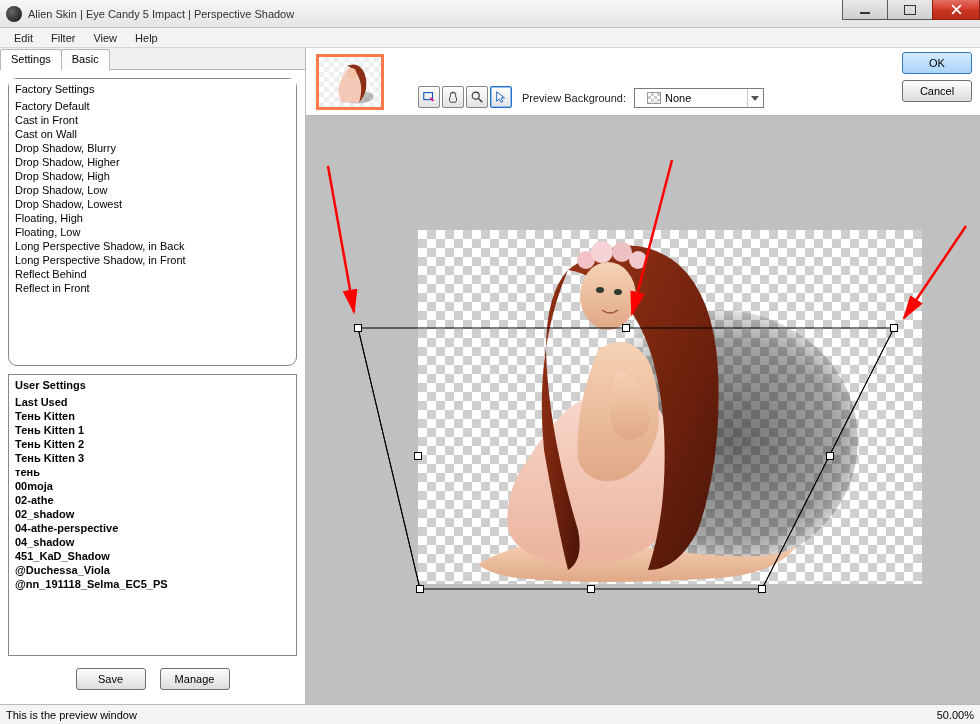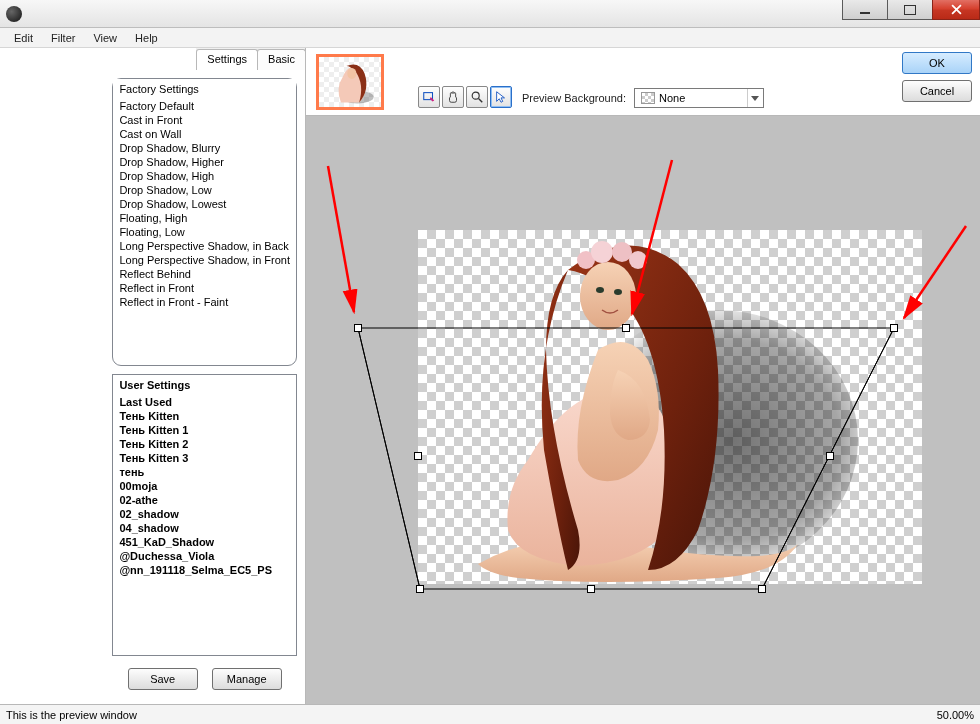--- a/index.html
+++ b/index.html
@@ -38,21 +38,21 @@
   
   .menubar {
     height: 20px; display: flex; align-items: center; gap: 2px;
     padding: 0 6px; background: #f3f3f3; border-bottom: 1px solid #d6d6d6;
   }
   .menubar .menu-item { padding: 2px 8px; color: #222; cursor: default; text-align: center; }
 
   
   .main { display: flex; height: calc(100% - 28px - 20px - 20px); }
 
-  .left-panel { width: 306px; background: #fff; border-right: 1px solid #b8b8b8; display: flex; flex-direction: column; align-items: flex-end; }
+  .left-panel { width: 306px; background: #fff; border-right: 1px solid #b8b8b8; display: flex; flex-direction: column; }
   .tabs-bar { height: 22px; display: flex; border-bottom: 1px solid #b8b8b8; background: #f0f0f0; }
   .tab {
     padding: 3px 10px 0; border: 1px solid #b8b8b8; border-bottom: none;
     background: #fcfcfc; margin-right: -1px; border-radius: 3px 3px 0 0;
     position: relative; top: 1px; cursor: default;
   }
   .tab.active { background: #fff; z-index: 1; }
 
   .panel-body { flex: 1; padding: 8px; overflow: hidden; display: flex; flex-direction: column; gap: 8px; }
 
@@ -100,21 +100,21 @@
     background: linear-gradient(to bottom,#fefefe,#e2e2e2);
     display: inline-flex; align-items: center; justify-content: center;
   }
   .tool-btn.active { border-color: #2a6fc9; box-shadow: inset 0 0 0 1px #8fbef3; }
   .tool-btn svg { width: 14px; height: 14px; }
 
   .preview-bg-row { display: flex; align-items: center; gap: 8px; margin-top: 34px; }
   .preview-bg-row label { color: #222; }
   .combo {
     width: 130px; height: 20px; border: 1px solid #7a7a7a; background: #fff;
-    display: flex; align-items: center; padding: 0 6px; position: relative;
+    display: flex; align-items: center; padding: 0 12px; position: relative;
   }
   .combo .swatch {
     width: 14px; height: 12px; background: #fff; border: 1px solid #999;
     margin-right: 4px;
     background-image: linear-gradient(45deg,#ccc 25%,transparent 25%,transparent 75%,#ccc 75%),
                       linear-gradient(45deg,#ccc 25%,transparent 25%,transparent 75%,#ccc 75%);
     background-size: 6px 6px; background-position:0 0,3px 3px;
   }
   .combo .caret {
     position: absolute; right: 0; top: 0; bottom: 0; width: 16px;
@@ -157,20 +157,21 @@
   ::-webkit-scrollbar-thumb { background: #cdcdcd; border: 1px solid #aaa; }
   ::-webkit-scrollbar-button {
     height: 16px; background: #e8e8e8; border: 1px solid #aaa;
   }
 </style>
 </head>
 <body>
 
 <div class="titlebar">
   <div class="appicon"></div>
+  <div class="title">Alien Skin | Eye Candy 5 Impact | Perspective Shadow</div>
   <div class="win-controls">
     <div class="win-btn min"></div>
     <div class="win-btn max"></div>
     <div class="win-btn close">
       <svg viewBox="0 0 10 10">
           <path d="M1 1 L9 9 M9 1 L1 9" stroke="#fff" stroke-width="1.6"></path>
         </svg>
     </div>
   </div>
 </div>
@@ -206,36 +207,36 @@
           <div class="list-item">Drop Shadow, Higher</div>
           <div class="list-item">Drop Shadow, High</div>
           <div class="list-item">Drop Shadow, Low</div>
           <div class="list-item">Drop Shadow, Lowest</div>
           <div class="list-item">Floating, High</div>
           <div class="list-item">Floating, Low</div>
           <div class="list-item">Long Perspective Shadow, in Back</div>
           <div class="list-item">Long Perspective Shadow, in Front</div>
           <div class="list-item">Reflect Behind</div>
           <div class="list-item">Reflect in Front</div>
-          <div class="list-item">Reflect in Front - Faint</div>
         </div>
       </div>
 
       <div class="listbox user">
         <div class="list-header">User Settings</div>
         <div class="list-scroll">
           <div class="list-item">Last Used</div>
           <div class="list-item">Тень Kitten</div>
           <div class="list-item">Тень Kitten 1</div>
           <div class="list-item">Тень Kitten 2</div>
           <div class="list-item">Тень Kitten 3</div>
           <div class="list-item">тень</div>
           <div class="list-item">00moja</div>
           <div class="list-item">02-athe</div>
           <div class="list-item">02_shadow</div>
+          <div class="list-item">04-athe-perspective</div>
           <div class="list-item">04_shadow</div>
           <div class="list-item">451_KaD_Shadow</div>
           <div class="list-item">@Duchessa_Viola</div>
           <div class="list-item">@nn_191118_Selma_EC5_PS</div>
         </div>
       </div>
 
       <div class="btn-row">
         <div class="std-btn">Save</div>
         <div class="std-btn">Manage</div>

